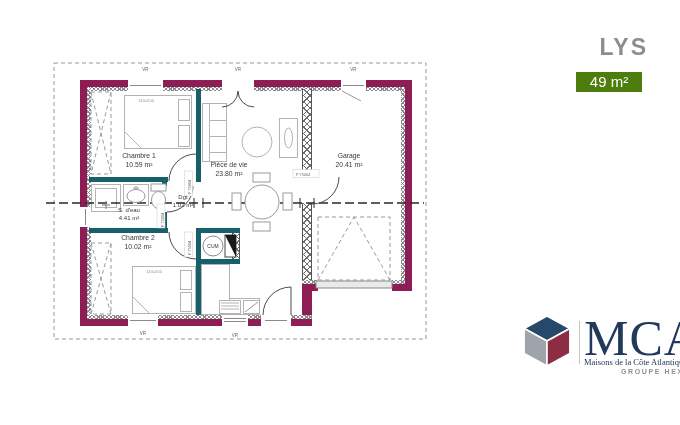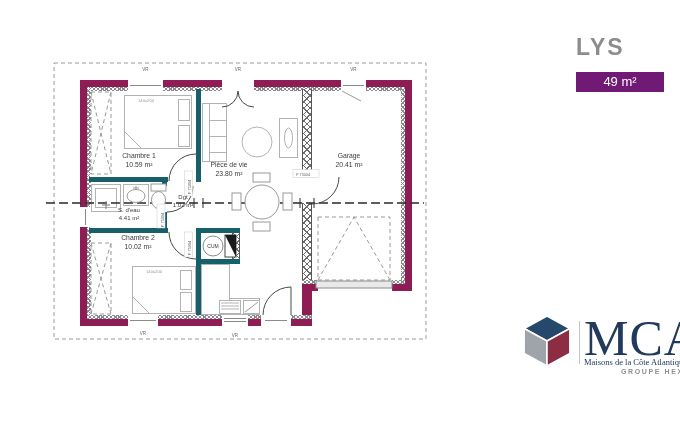--- a/index.html
+++ b/index.html
@@ -20,24 +20,24 @@
   .open { background:#fff; z-index:2; }
   
   .fur { border:1px solid #b3b3b3; background:#fff; z-index:2; }
   .fline { background:#b3b3b3; z-index:2; }
   svg.linework { position:absolute; left:0; top:0; z-index:3; pointer-events:none; }
   
   .room { position:absolute; transform:translateX(-50%); text-align:center;
           font-size:6.8px; line-height:8.5px; color:#3a3a3a; white-space:nowrap; z-index:4; }
   .room.small { font-size:6px; line-height:7.5px; }
   
-  .model-title { position:absolute; left:576px; top:34px; width:72px; text-align:left;
+  .model-title { position:absolute; left:576px; top:34px; width:72px; text-align:right;
                  font-size:23px; font-weight:bold; letter-spacing:2px; color:#8d8d8d; }
-  .area-badge { position:absolute; left:576px; top:72px; width:88px; height:20px;
-                background:#701a75; color:#fff; font-size:13px; line-height:20px;
+  .area-badge { position:absolute; left:576px; top:72px; width:66px; height:20px;
+                background:#4d7c0f; color:#fff; font-size:15px; line-height:20px;
                 text-align:center; }
   
   .brand { position:absolute; left:518px; top:310px; width:260px; height:80px; z-index:5; }
   .brand-divider { position:absolute; left:61px; top:11px; width:1px; height:43px; background:#c4c4c4; }
   .brand-mca { position:absolute; left:66px; top:3px; font-family:"Liberation Serif", serif;
                font-size:50px; line-height:50px; color:#21395B; letter-spacing:1px; white-space:nowrap; }
   .brand-tagline { position:absolute; left:66px; top:47px; font-family:"Liberation Serif", serif;
                    font-size:8.5px; color:#21395B; white-space:nowrap; }
   .brand-group { position:absolute; left:103px; top:58px; font-size:7px; font-weight:bold;
                  letter-spacing:1.6px; color:#909090; white-space:nowrap; }

